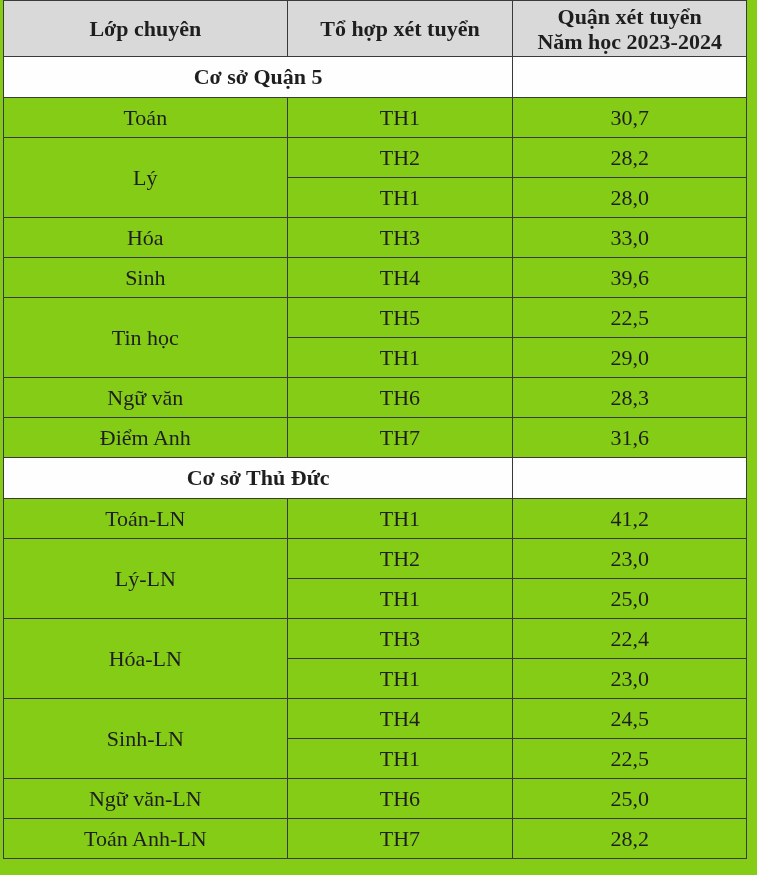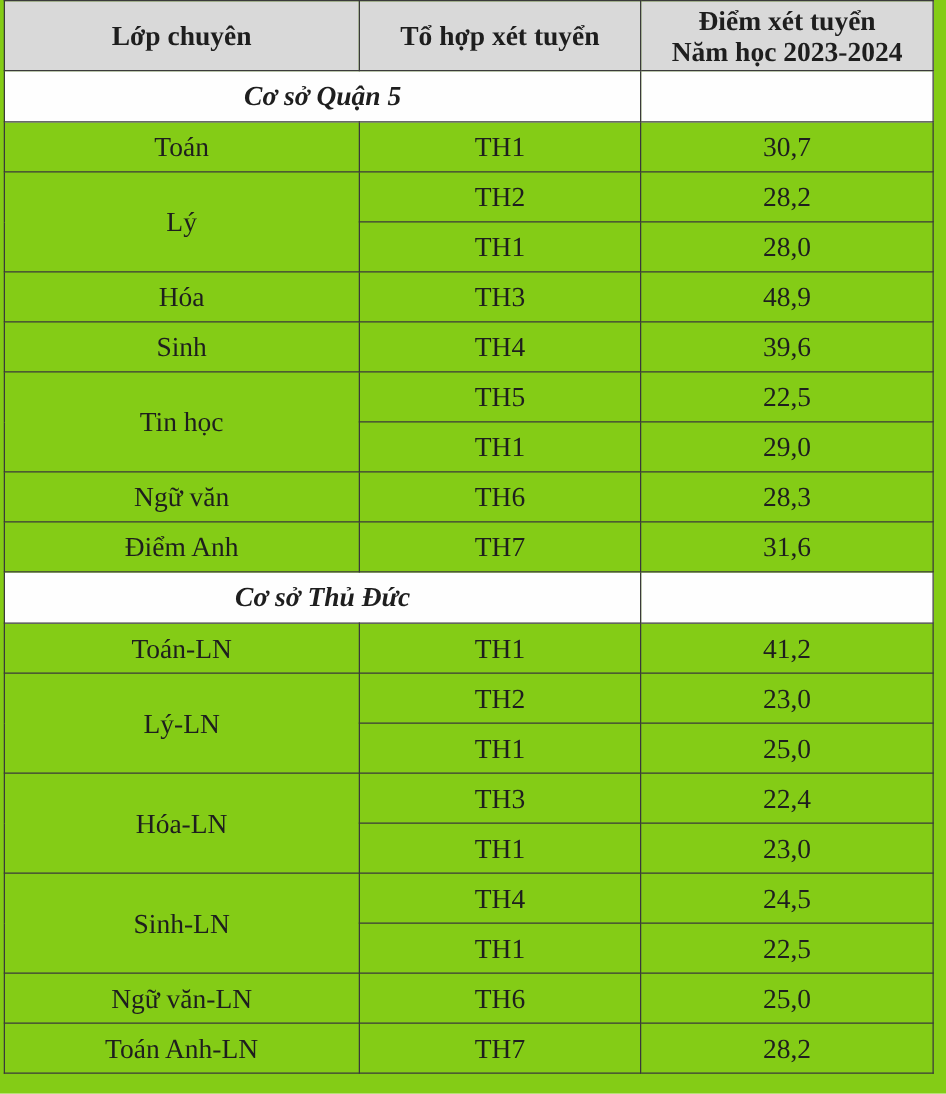--- a/index.html
+++ b/index.html
@@ -22,39 +22,39 @@
   col.c1 { width: 284px; }
   col.c2 { width: 226px; }
   col.c3 { width: 234px; }
   thead th {
     background: #d9d9d9;
     font-weight: bold;
     height: 55px;
     line-height: 25px;
     font-size: 22px;
   }
-  tr.section td { font-weight: bold; height: 40px; background: #fefefe; font-style: italic; }
+  tr.section td { font-weight: bold; height: 40px; background: #fefefe; }
   tr.row td { height: 39px; }
 </style>
 </head>
 <body>
 
 <div class="sheet">
   <table class="score">
     <colgroup>
         <col class="c1">
         <col class="c2">
         <col class="c3">
       </colgroup>
     <thead>
       <tr>
         <th>Lớp chuyên</th>
         <th>Tổ hợp xét tuyển</th>
         <th>
-          <div>Điểm xét tuyển</div>
+          <div>Quận xét tuyển</div>
           <div>Năm học 2023-2024</div>
         </th>
       </tr>
     </thead>
     <tbody>
 
       <tr class="section">
         <td colspan="2">Cơ sở Quận 5</td>
         <td></td>
       </tr>
@@ -68,21 +68,21 @@
         <td>TH2</td>
         <td>28,2</td>
       </tr>
       <tr class="row">
         <td>TH1</td>
         <td>28,0</td>
       </tr>
       <tr class="row">
         <td>Hóa</td>
         <td>TH3</td>
-        <td>48,9</td>
+        <td>33,0</td>
       </tr>
       <tr class="row">
         <td>Sinh</td>
         <td>TH4</td>
         <td>39,6</td>
       </tr>
       <tr class="row">
         <td rowspan="2">Tin học</td>
         <td>TH5</td>
         <td>22,5</td>

